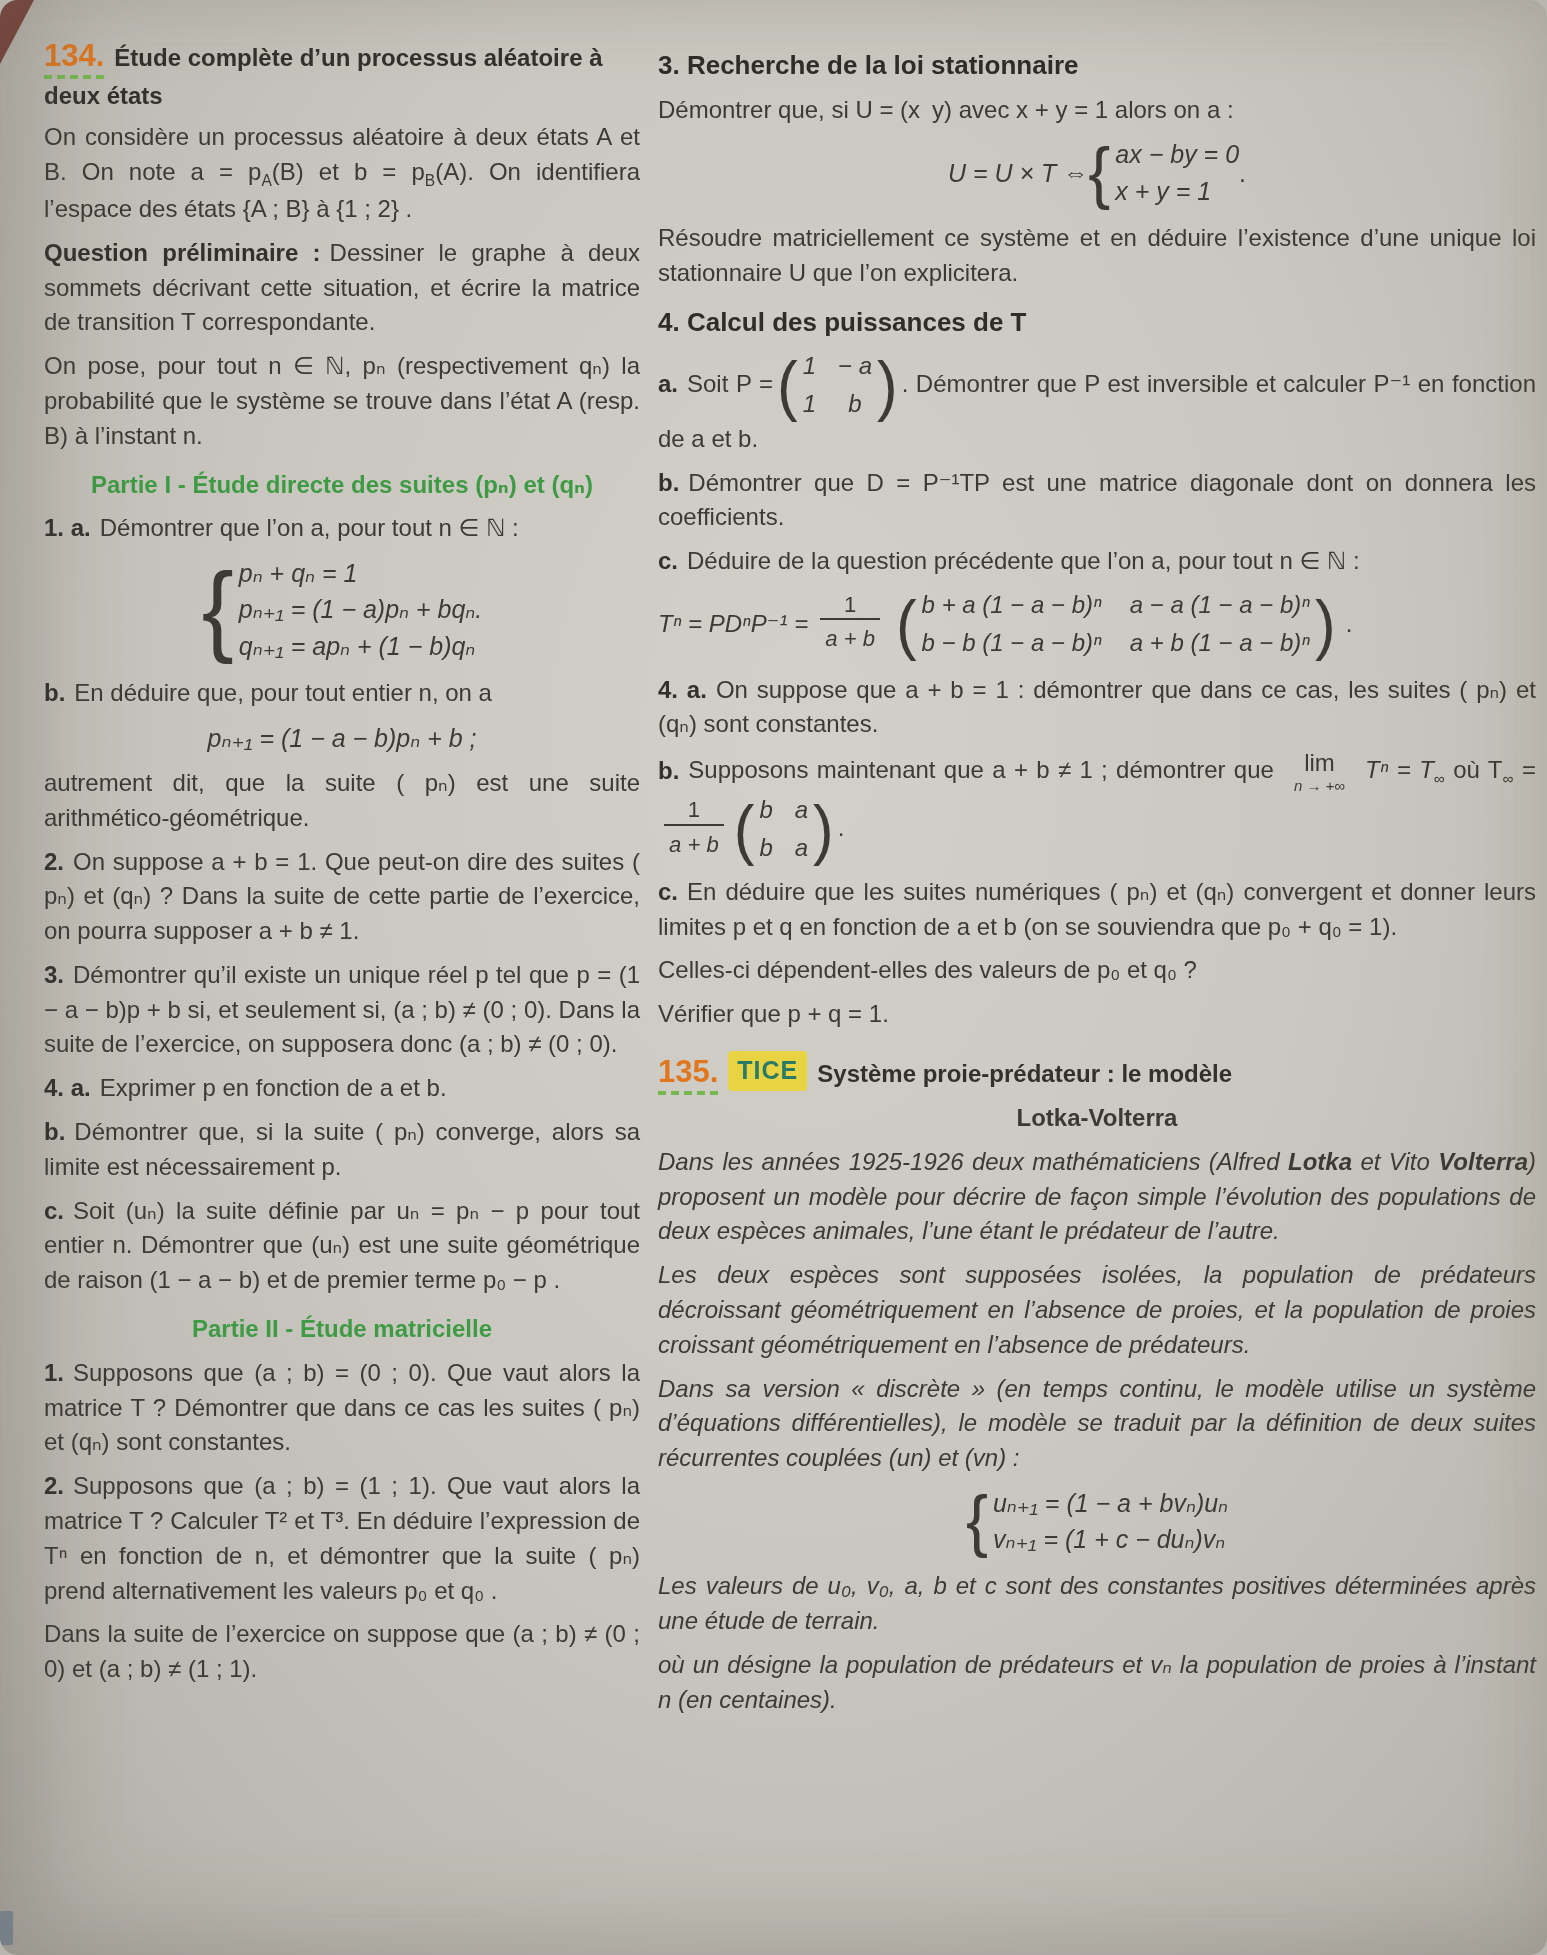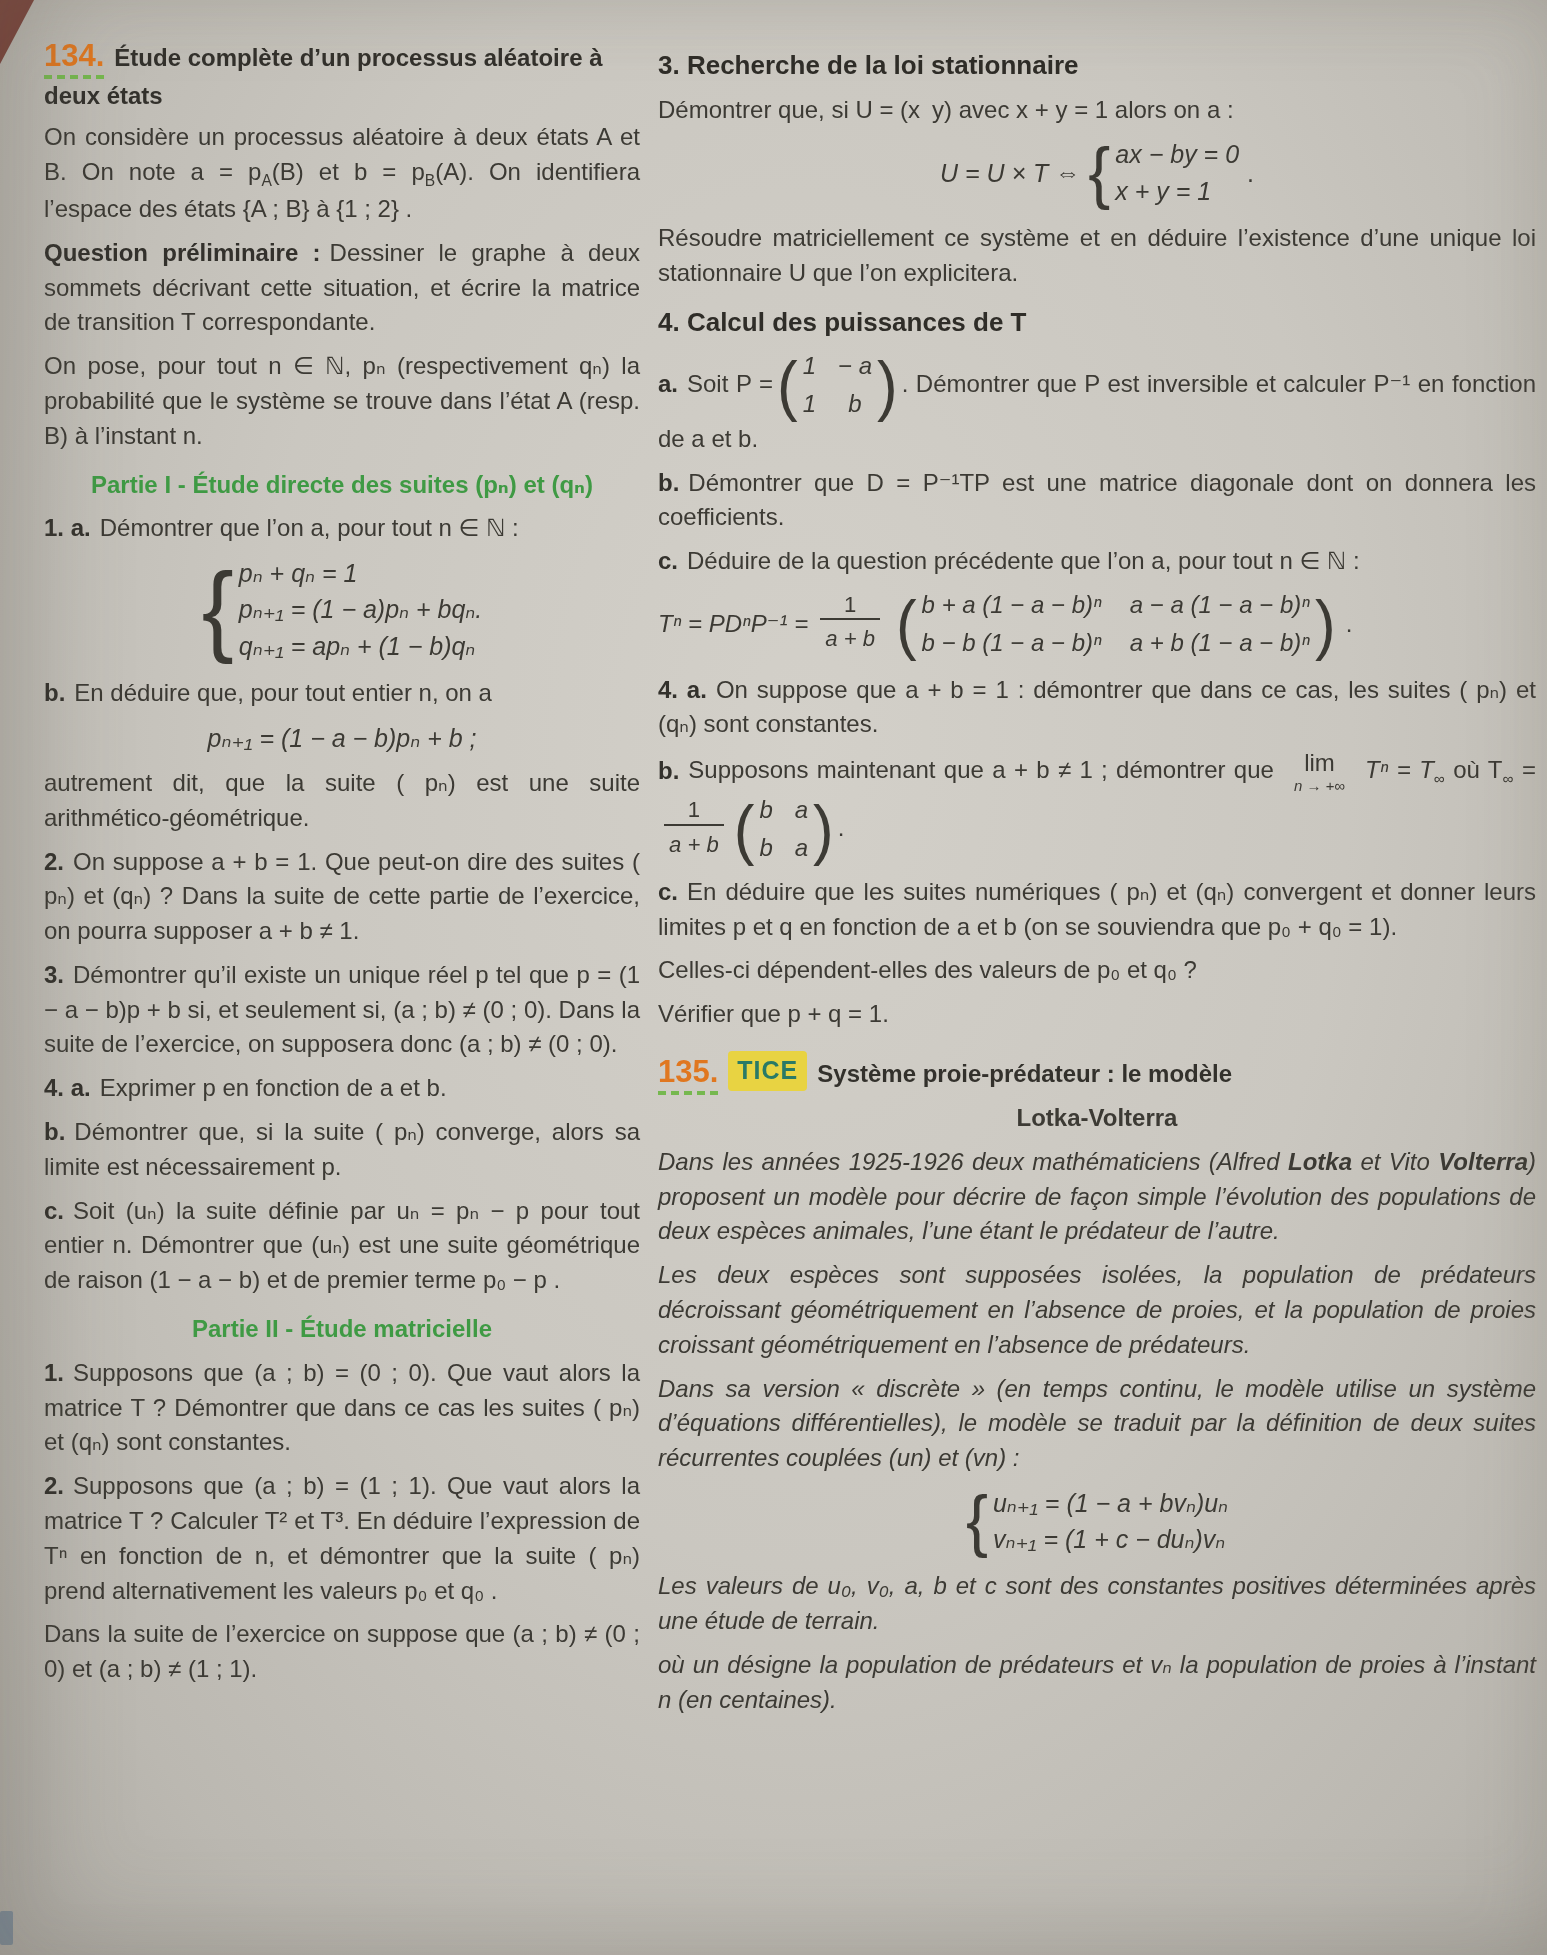--- a/index.html
+++ b/index.html
@@ -1,39 +1,39 @@
 <!DOCTYPE html>
 <html><head>
 <meta charset="utf-8">
 <style>
   html,body{margin:0;padding:0;width:1547px;height:1955px;background:#b9b6af;
     font-family:"Liberation Sans","DejaVu Sans",sans-serif;}
   .page{position:absolute;inset:0;overflow:hidden;color:#3c3a34;
     background:radial-gradient(ellipse at 52% 38%, #d3d0c9 0%, #cac7c0 48%, #bbb8b1 82%, #aeaba4 100%);
-    font-size:24px;line-height:1.45;}
+    font-size:24px;line-height:1.45;border-radius:18px;}
   .vignette{position:absolute;inset:0;pointer-events:none;
     box-shadow:inset 45px -25px 90px rgba(95,90,80,.22), inset -15px 15px 70px rgba(125,120,110,.15);}
   .corner-tl{position:absolute;left:0;top:0;width:34px;height:64px;background:#6d2a22;
     clip-path:polygon(0 0,100% 0,0 100%);opacity:.85;}
   .corner-bl{position:absolute;left:0;bottom:10px;width:13px;height:34px;background:#53718e;opacity:.55;border-radius:2px;}
   .col{position:absolute;top:34px;}
   .col-left{left:44px;width:596px;}
   .col-right{left:658px;width:878px;}
   p{margin:0 0 9px;text-align:justify;}
   .exheader{text-align:left;margin-bottom:6px;}
   .exnum{color:#e0771f;font-weight:bold;font-size:31px;border-bottom:4px dashed #76b84f;
     padding-bottom:2px;margin-right:10px;white-space:nowrap;}
   .extitle{font-weight:bold;color:#33312c;}
   .lbl{font-weight:bold;margin-right:9px;color:#33312c;}
   .green-h{color:#3f9a44;font-weight:bold;text-align:center;margin:14px 0 9px;font-size:24px;}
   .sec-h{font-weight:bold;color:#2f2d28;font-size:26px;margin:13px 0 8px;text-align:left;}
   .center{text-align:center;}
   .mathit, .mathit span{font-style:italic;}
   .eq{ text-align:center;margin:4px 0 10px;font-size:25px;}
-  .eqrow{display:flex;align-items:center;justify-content:center;margin:6px 0 12px;font-size:25px;gap:8px;}
+  .eqrow{display:flex;align-items:center;justify-content:center;margin:6px 0 12px;font-size:25px;}
   .eqrow.left{justify-content:flex-start;font-size:24px;gap:6px;}
   .sys{display:inline-flex;align-items:center;text-align:left;}
   .brace{line-height:.9;font-weight:normal;margin-right:5px;transform:scaleY(1.04);}
   .brace3{font-size:96px;}
   .brace2{font-size:66px;}
   .sys .lines{display:flex;flex-direction:column;}
   .sys .lines div{line-height:1.45;white-space:nowrap;}
   .mat{display:inline-flex;align-items:center;vertical-align:middle;margin:0 4px;}
   .paren{font-size:62px;line-height:.85;font-weight:normal;transform:scaleY(1.08);}
   .cells{display:grid;grid-template-columns:auto auto;column-gap:22px;row-gap:3px;

